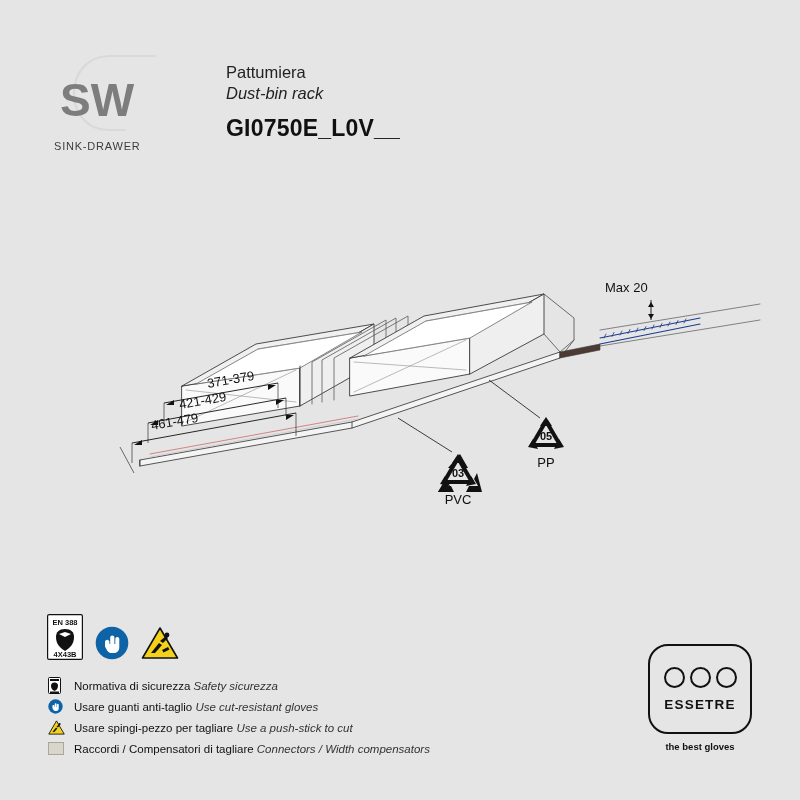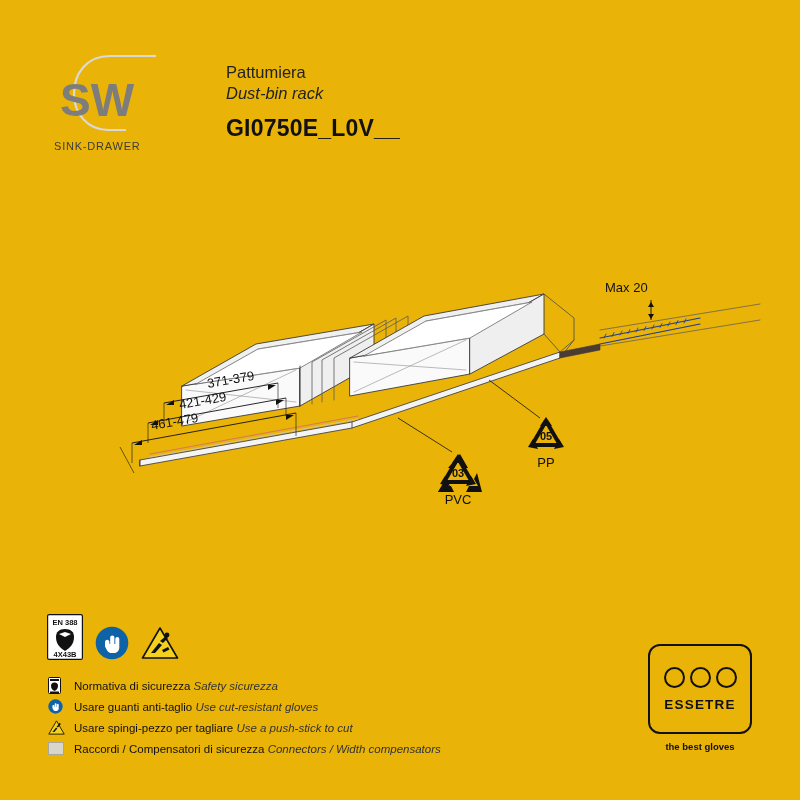--- a/index.html
+++ b/index.html
@@ -11,21 +11,21 @@
     width: 800px;
     height: 800px;
     font-family: "Liberation Sans", sans-serif;
     color: #1a1a1a;
     position: relative;
     overflow: hidden;
   }
   .page {
     position: absolute;
     inset: 0;
-    background: #eab308;
+    background: #e5e5e5;
   }
 
   
   .header {
     position: absolute;
     left: 48px;
     top: 48px;
     display: flex;
     align-items: flex-start;
   }
@@ -129,21 +129,21 @@
     position: absolute;
     right: 46px;
     bottom: 48px;
     width: 108px;
     text-align: center;
   }
   .essetre-box {
     width: 100px;
     height: 86px;
     border: 2px solid #111;
-    border-radius: 12px;
+    border-radius: 20px;
     margin: 0 auto;
     display: flex;
     flex-direction: column;
     align-items: center;
     justify-content: center;
   }
   .essetre-circles {
     display: flex;
     gap: 5px;
     margin-bottom: 9px;
@@ -401,21 +401,21 @@
         <span class="it">Usare spingi-pezzo per tagliare</span>
         <span class="en"> Use a push-stick to cut</span>
       </span>
     </div>
 
     <div class="legend-row">
       <span class="legend-ico">
         <span class="swatch"></span>
       </span>
       <span class="legend-txt">
-        <span class="it">Raccordi / Compensatori di sicurezza</span>
+        <span class="it">Raccordi / Compensatori di tagliare</span>
         <span class="en"> Connectors / Width compensators</span>
       </span>
     </div>
 
   </div>
 
   <div class="essetre">
     <div class="essetre-box">
       <div class="essetre-circles">
         <i></i>

